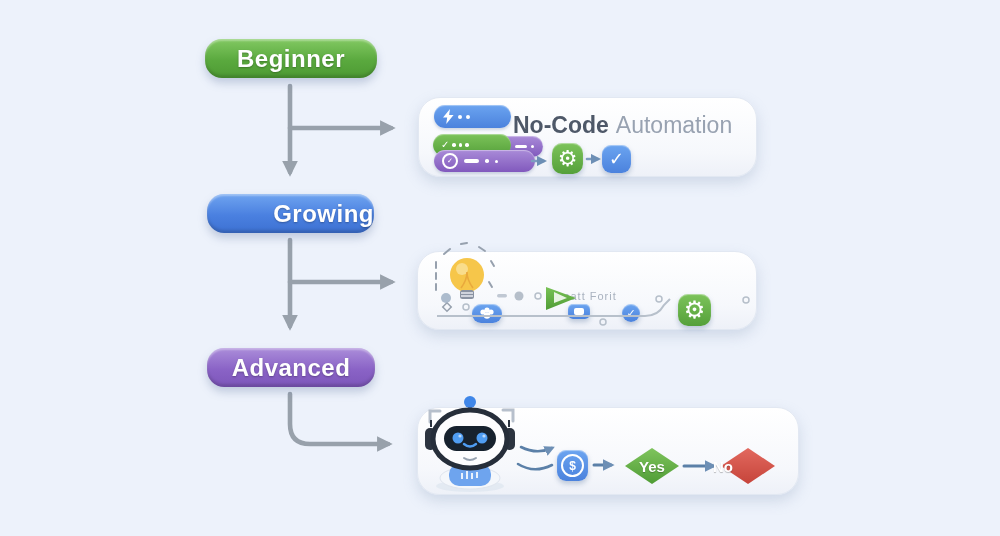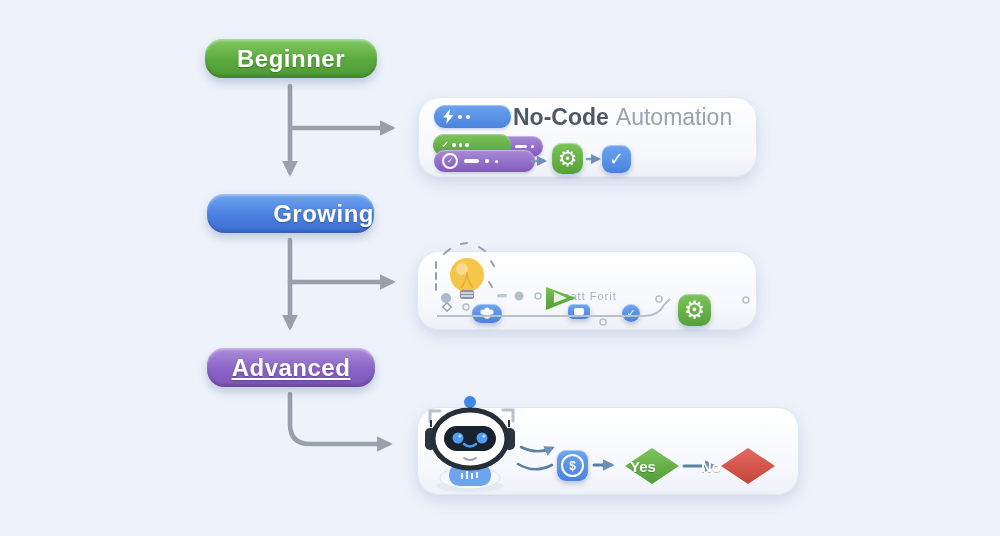--- a/index.html
+++ b/index.html
@@ -12,21 +12,21 @@
         border:1px solid #e2e8f2;border-radius:22px;box-shadow:0 6px 14px rgba(140,158,190,.30);}
   #fg-layer{z-index:3;}
   .toplayer{z-index:4;}
   
   .pill{position:absolute;z-index:2;display:flex;align-items:center;justify-content:center;
         border-radius:17px;color:#fff;font-weight:bold;font-size:24px;letter-spacing:.5px;
         text-shadow:0 1px 2px rgba(0,0,0,.28);
         box-shadow:0 5px 9px rgba(110,130,170,.35), inset 0 2px 2px rgba(255,255,255,.35), inset 0 -3px 3px rgba(0,0,0,.15);}
   .pill.green{background:linear-gradient(180deg,#82c962 0%,#5aa93e 55%,#4d9a33 100%);}
   .pill.blue{background:linear-gradient(180deg,#6fa4f0 0%,#4a80e0 55%,#3d71d2 100%);}
-  .pill.purple{background:linear-gradient(180deg,#ab8dda 0%,#8a63c6 55%,#7d56ba 100%);text-decoration:underline;}
+  .pill.purple{background:linear-gradient(180deg,#ab8dda 0%,#8a63c6 55%,#7d56ba 100%);}
   
   .title{position:absolute;z-index:3;white-space:nowrap;font-size:23px;}
   .tb{font-weight:bold;color:#4e5868;}
   .tl{color:#98a2b1;margin-left:7px;}
   .caption{position:absolute;z-index:3;font-size:11px;color:#a9b2bf;letter-spacing:1px;white-space:nowrap;}
   
   .mini{position:absolute;z-index:3;display:flex;align-items:center;border-radius:11px;
         box-shadow:0 2px 3px rgba(120,140,175,.35), inset 0 1px 1px rgba(255,255,255,.4);}
   .mini.bluebg{background:linear-gradient(180deg,#6ba4f0,#4b82dd);}
   .mini.greenbg{background:linear-gradient(180deg,#7cc35a,#55a03a);}
@@ -37,21 +37,21 @@
              color:#fff;font-weight:bold;}
   
   .tile{position:absolute;z-index:3;display:flex;align-items:center;justify-content:center;color:#fff;
         box-shadow:0 3px 5px rgba(110,135,170,.4), inset 0 1px 1px rgba(255,255,255,.45);}
   .tile.green{background:linear-gradient(180deg,#7cc35a,#55a03a);}
   .tile.blue{background:linear-gradient(180deg,#6ba4f0,#4b82dd);}
   .gear-glyph{font-family:"DejaVu Sans",sans-serif;font-weight:bold;line-height:1;}
   .check-glyph{font-weight:bold;line-height:1;}
   .dollar-ring{display:flex;align-items:center;justify-content:center;width:19px;height:19px;
                border:2.5px solid #fff;border-radius:50%;font-size:12px;font-weight:bold;color:#fff;line-height:1;}
-  .dlabel{position:absolute;z-index:4;width:44px;font-size:15px;font-weight:bold;color:#fff;
+  .dlabel{position:absolute;z-index:4;width:44px;text-align:center;font-size:15px;font-weight:bold;color:#fff;
           text-shadow:0 1px 1px rgba(0,0,0,.25);}
 </style>
 </head>
 <body>
 
 <div class="canvas">
 
   <svg id="bg-layer" class="layer" width="1000" height="536">
     <defs>
       <marker id="ah" viewBox="0 0 10 10" refX="7" refY="5" markerWidth="3.4" markerHeight="3.4" orient="auto">
@@ -71,21 +71,21 @@
     <span>Beginner</span>
   </div>
   <div class="pill blue" style="left:207px;top:194px;width:167px;height:39px;justify-content:flex-end;">
     <span>Growing</span>
   </div>
   <div class="pill purple" style="left:207px;top:348px;width:168px;height:39px;">
     <span>Advanced</span>
   </div>
 
   <div class="card" style="left:418px;top:97px;width:337px;height:78px;"></div>
-  <div class="title" style="left:513px;top:104px;">
+  <div class="title" style="left:513px;top:112px;">
     <span class="tb">No-Code</span><span class="tl">Automation</span>
   </div>
   <div class="mini bluebg" style="left:434px;top:105px;width:68px;height:23px;padding-left:9px;gap:4px;">
     <svg width="11" height="15" viewBox="0 0 11 15">
       <polygon points="7,0 0,8.5 4.2,8.5 3.2,15 10.6,6 6.1,6" fill="#fff"></polygon>
     </svg>
     <span class="dot" style="width:4px;height:4px;"></span>
     <span class="dot" style="width:4px;height:4px;"></span>
   </div>
   <div class="mini purplebg" style="left:470px;top:136px;width:64px;height:21px;justify-content:flex-end;padding-right:9px;gap:4px;">

